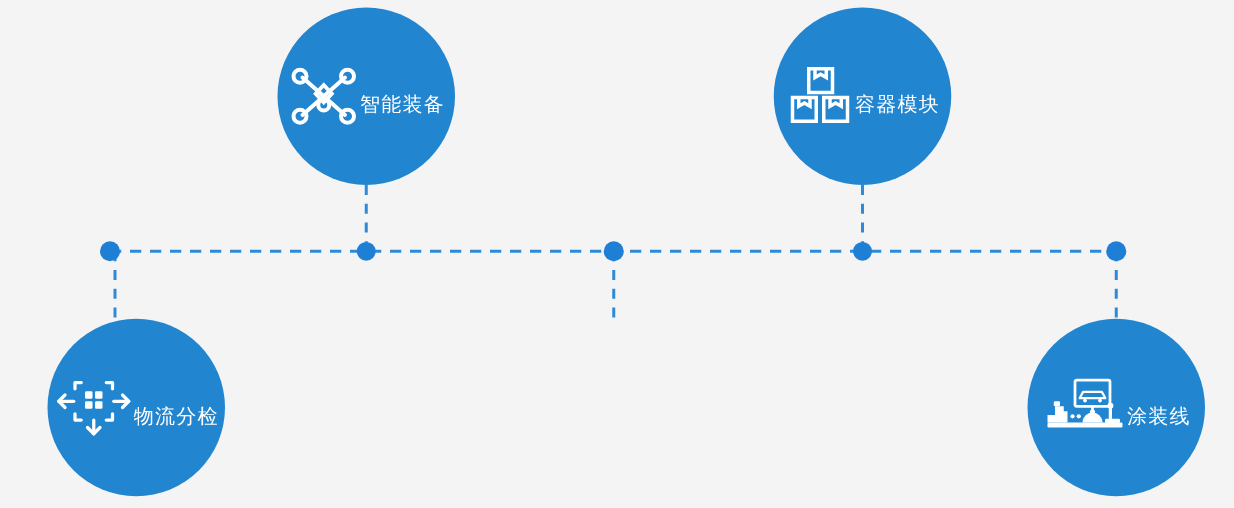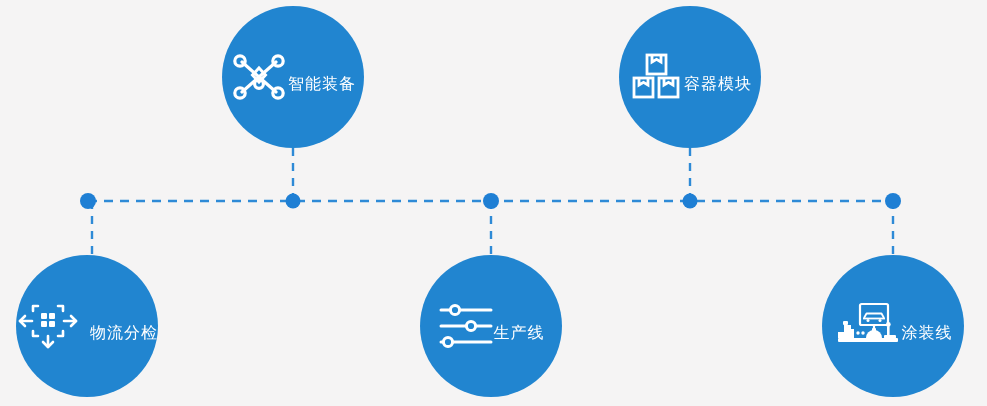--- a/index.html
+++ b/index.html
@@ -122,21 +122,21 @@
           <path d="M11 26 L11 33 L15.5 30.4 L20 33 L20 26"></path>
 
           <rect x="31" y="26" width="19" height="19"></rect>
           <path d="M36 26 L36 33 L40.5 30.4 L45 33 L45 26"></path>
         </g>
       </svg>
     </span>
     <span class="node-label">容器模块</span>
   </div>
 
-  <div class="node" style="left:16px; top:255px; width:142px; height:142px;justify-content:space-between;">
+  <div class="node" style="left:38px; top:255px; width:142px; height:142px;">
     <span class="node-icon">
       <svg width="64" height="52" viewBox="0 0 64 52" xmlns="http://www.w3.org/2000/svg">
         <g fill="none" stroke="#ffffff" stroke-width="2.6" stroke-linecap="round" stroke-linejoin="round">
 
           <path d="M22 6 L17 6 L17 11"></path>
           <path d="M42 6 L47 6 L47 11"></path>
           <path d="M17 31 L17 36 L22 36"></path>
           <path d="M47 31 L47 36 L42 36"></path>
 
           <line x1="4" y1="21" x2="16" y2="21"></line>
@@ -152,37 +152,20 @@
           <rect x="25" y="13" width="6" height="6" rx="1"></rect>
           <rect x="33" y="13" width="6" height="6" rx="1"></rect>
           <rect x="25" y="21" width="6" height="6" rx="1"></rect>
           <rect x="33" y="21" width="6" height="6" rx="1"></rect>
         </g>
       </svg>
     </span>
     <span class="node-label">物流分检</span>
   </div>
 
-  <div class="node" style="left:420px; top:255px; width:142px; height:142px;">
-    <span class="node-icon">
-      <svg width="56" height="46" viewBox="0 0 56 46" xmlns="http://www.w3.org/2000/svg">
-        <g stroke="#ffffff" stroke-width="3" stroke-linecap="round" fill="none">
-          <line x1="3" y1="7" x2="53" y2="7"></line>
-          <line x1="3" y1="23" x2="53" y2="23"></line>
-          <line x1="3" y1="39" x2="53" y2="39"></line>
-        </g>
-        <g fill="#2185d0" stroke="#ffffff" stroke-width="3">
-          <circle cx="17" cy="7" r="4.6"></circle>
-          <circle cx="33" cy="23" r="4.6"></circle>
-          <circle cx="10" cy="39" r="4.6"></circle>
-        </g>
-      </svg>
-    </span>
-    <span class="node-label">生产线</span>
-  </div>
 
   <div class="node" style="left:822px; top:255px; width:142px; height:142px;align-items:center;">
     <span class="node-icon">
       <svg width="68" height="48" viewBox="0 0 68 48" xmlns="http://www.w3.org/2000/svg">
         <g fill="none" stroke="#ffffff" stroke-width="2.2" stroke-linejoin="round">
 
           <rect x="26" y="2" width="28" height="21" rx="1.5"></rect>
 
           <path d="M30 16 L32.5 11.5 L47.5 11.5 L50 16" fill="none" stroke-width="1.8"></path>
           <line x1="29" y1="16.5" x2="51" y2="16.5" stroke-width="1.8"></line>

